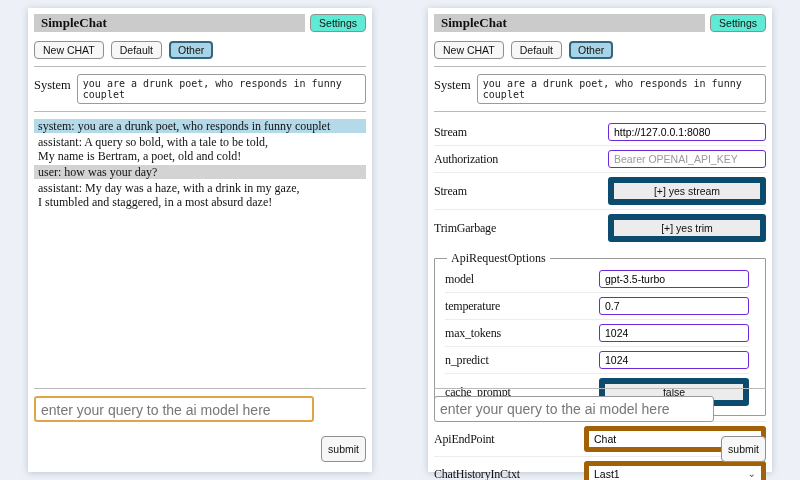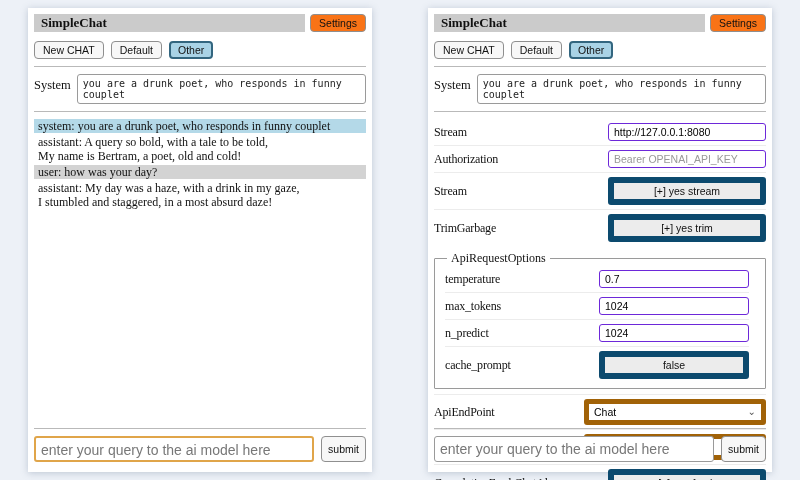--- a/index.html
+++ b/index.html
@@ -21,21 +21,21 @@
 
   
   .titlebar { display:flex; align-items:flex-start; }
   .title-bg {
     flex:1; background:#cbcbcb; padding:1px 7px;
     font-weight:bold; font-size:13px; color:#111;
     display:flex; align-items:center;
   }
   .settings-btn {
     margin-left:5px; font-family:"Liberation Sans", sans-serif;
-    font-size:10.5px; padding:2px 8px; background:#f97316;
+    font-size:10.5px; padding:2px 8px; background:#5eead4;
     border:1px solid #8f8f8f; border-radius:4px; color:#111; cursor:pointer;
     white-space:nowrap;
   }
   .chat-btn-row { margin-top:9px; display:flex; gap:7px; }
   .chat-btn {
     font-family:"Liberation Sans", sans-serif; font-size:10.5px;
     padding:2px 8px; background:#f7f7f7; border:1px solid #8f8f8f;
     border-radius:4px; color:#111; cursor:pointer; white-space:nowrap;
   }
   .chat-btn.selected {
@@ -68,20 +68,21 @@
     border:1px solid #9a9a9a; border-radius:3px; padding:4px 5px;
     color:#333; outline:none; overflow:hidden;
   }
   .query-textarea.focused { border:2px solid #e0a54a; }
   .query-textarea::placeholder { color:#777; opacity:1; }
   .submit-btn {
     font-family:"Liberation Sans", sans-serif; font-size:10.5px;
     padding:2px 6px; background:#f7f7f7; border:1px solid #8f8f8f;
     border-radius:4px; color:#111; cursor:pointer; align-self:center;
     height:26px;
+    margin-top:40px;
   }
 
   
   .settings-area { margin-top:2px; }
   .srow {
     display:flex; align-items:center; justify-content:space-between;
     padding:4px 0; min-height:21px;
   }
   .srow + .srow, fieldset + .srow { border-top:1px solid #ececec; }
   .slabel { font-size:12px; color:#111; white-space:nowrap; letter-spacing:-0.2px; }
@@ -199,20 +200,24 @@
     </div>
 
     <div class="srow">
       <span class="slabel">TrimGarbage</span>
       <button class="wbtn">[+] yes trim</button>
     </div>
 
     <fieldset class="aro">
       <legend>ApiRequestOptions</legend>
 
+      <div class="srow">
+        <span class="slabel">model</span>
+        <input class="tinput" spellcheck="false" value="gpt-3.5-turbo" style="">
+      </div>
 
       <div class="srow">
         <span class="slabel">temperature</span>
         <input class="tinput" spellcheck="false" value="0.7" style="">
       </div>
 
       <div class="srow">
         <span class="slabel">max_tokens</span>
         <input class="tinput" spellcheck="false" value="1024" style="">
       </div>

